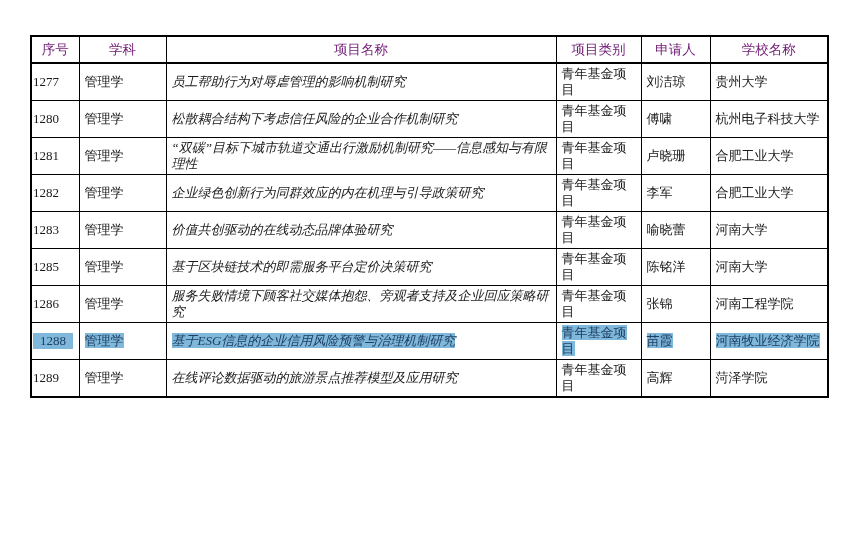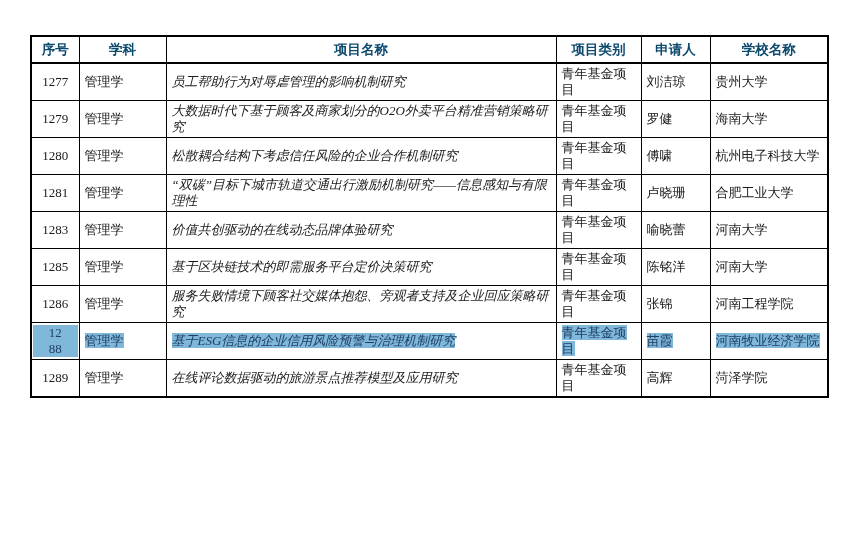--- a/index.html
+++ b/index.html
@@ -37,37 +37,37 @@
   th, td {
     border: 1px solid #000000;
     font-size: 13px;
     color: #1a1a1a;
     vertical-align: middle;
     padding: 2px 4px;
     line-height: 16px;
     word-break: break-all;
   }
   thead th {
-    font-weight: bold;
+    font-weight: normal;
     text-align: center;
-    color: #0c4a6e;
+    color: #701a75;
     height: 21px;
     font-size: 13.5px;
     border-bottom: 2px solid #000000;
   }
   tbody tr { height: 28px; }
-  td.c-idx { text-align: center; padding: 2px 1px; }
+  td.c-idx { text-align: left; padding: 2px 1px; }
   td.c-title { padding-left: 5px; padding-right: 5px; font-style: italic; }
   td.c-disc, td.c-cat, td.c-app, td.c-sch { padding-left: 5px; }
   .ct { color: inherit; }
   tr.hl .ct {
     background: var(--hl-bg);
     color: var(--hl-fg);
   }
-  tr.hl td.c-idx .ct { display: inline-block; padding: 0 13px; }
+  tr.hl td.c-idx .ct { display: inline-block; padding: 0 7px; }
 </style>
 </head>
 <body>
 
 <div class="page">
   <table class="projects">
     <colgroup>
       <col class="c1">
         <col class="c2">
         <col class="c3">
@@ -89,47 +89,47 @@
   <tr>
     <td class="c-idx"><span class="ct">1277</span></td>
     <td class="c-disc"><span class="ct">管理学</span></td>
     <td class="c-title"><span class="ct">员工帮助行为对辱虐管理的影响机制研究</span></td>
     <td class="c-cat"><span class="ct">青年基金项目</span></td>
     <td class="c-app"><span class="ct">刘洁琼</span></td>
     <td class="c-sch"><span class="ct">贵州大学</span></td>
   </tr>
 
 
-  <tr>
-    <td class="c-idx"><span class="ct">1279</span></td>
-    <td class="c-disc"><span class="ct">管理学</span></td>
-    <td class="c-title"><span class="ct">大数据时代下基于顾客及商家划分的O2O外卖平台精准营销策略研究</span></td>
-    <td class="c-cat"><span class="ct">青年基金项目</span></td>
-    <td class="c-app"><span class="ct">罗健</span></td>
-    <td class="c-sch"><span class="ct">海南大学</span></td>
-  </tr>
 
   <tr>
     <td class="c-idx"><span class="ct">1280</span></td>
     <td class="c-disc"><span class="ct">管理学</span></td>
     <td class="c-title"><span class="ct">松散耦合结构下考虑信任风险的企业合作机制研究</span></td>
     <td class="c-cat"><span class="ct">青年基金项目</span></td>
     <td class="c-app"><span class="ct">傅啸</span></td>
     <td class="c-sch"><span class="ct">杭州电子科技大学</span></td>
   </tr>
 
   <tr>
     <td class="c-idx"><span class="ct">1281</span></td>
     <td class="c-disc"><span class="ct">管理学</span></td>
     <td class="c-title"><span class="ct">“双碳”目标下城市轨道交通出行激励机制研究——信息感知与有限理性</span></td>
     <td class="c-cat"><span class="ct">青年基金项目</span></td>
     <td class="c-app"><span class="ct">卢晓珊</span></td>
     <td class="c-sch"><span class="ct">合肥工业大学</span></td>
   </tr>
 
+  <tr>
+    <td class="c-idx"><span class="ct">1282</span></td>
+    <td class="c-disc"><span class="ct">管理学</span></td>
+    <td class="c-title"><span class="ct">企业绿色创新行为同群效应的内在机理与引导政策研究</span></td>
+    <td class="c-cat"><span class="ct">青年基金项目</span></td>
+    <td class="c-app"><span class="ct">李军</span></td>
+    <td class="c-sch"><span class="ct">合肥工业大学</span></td>
+  </tr>
 
   <tr>
     <td class="c-idx"><span class="ct">1283</span></td>
     <td class="c-disc"><span class="ct">管理学</span></td>
     <td class="c-title"><span class="ct">价值共创驱动的在线动态品牌体验研究</span></td>
     <td class="c-cat"><span class="ct">青年基金项目</span></td>
     <td class="c-app"><span class="ct">喻晓蕾</span></td>
     <td class="c-sch"><span class="ct">河南大学</span></td>
   </tr>
 

